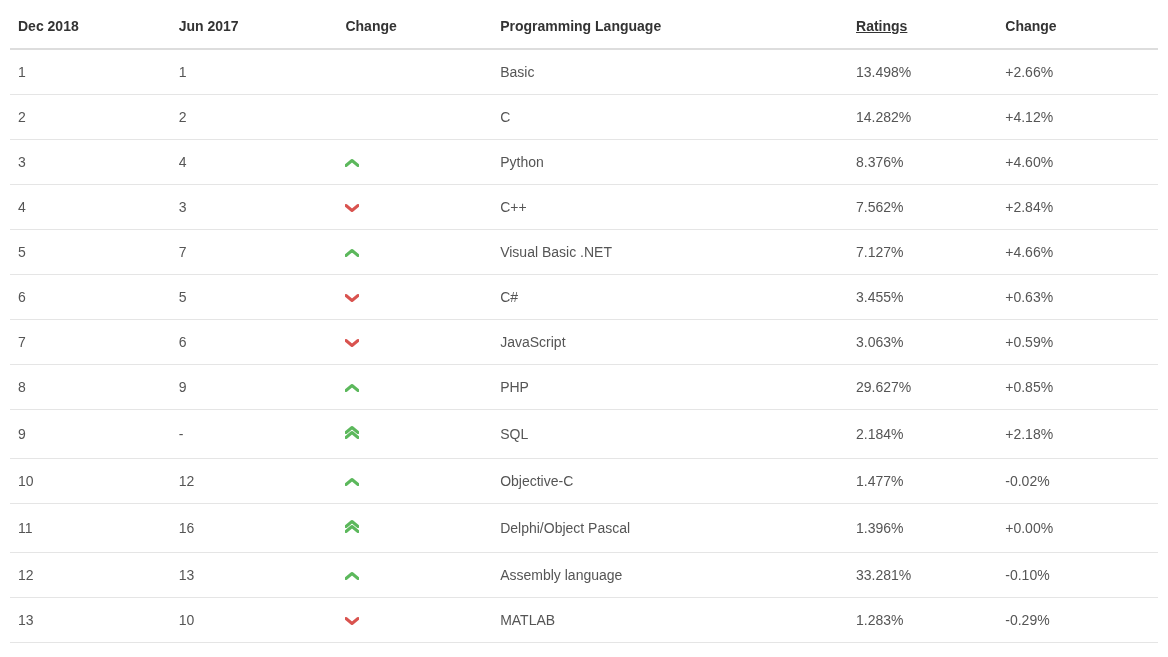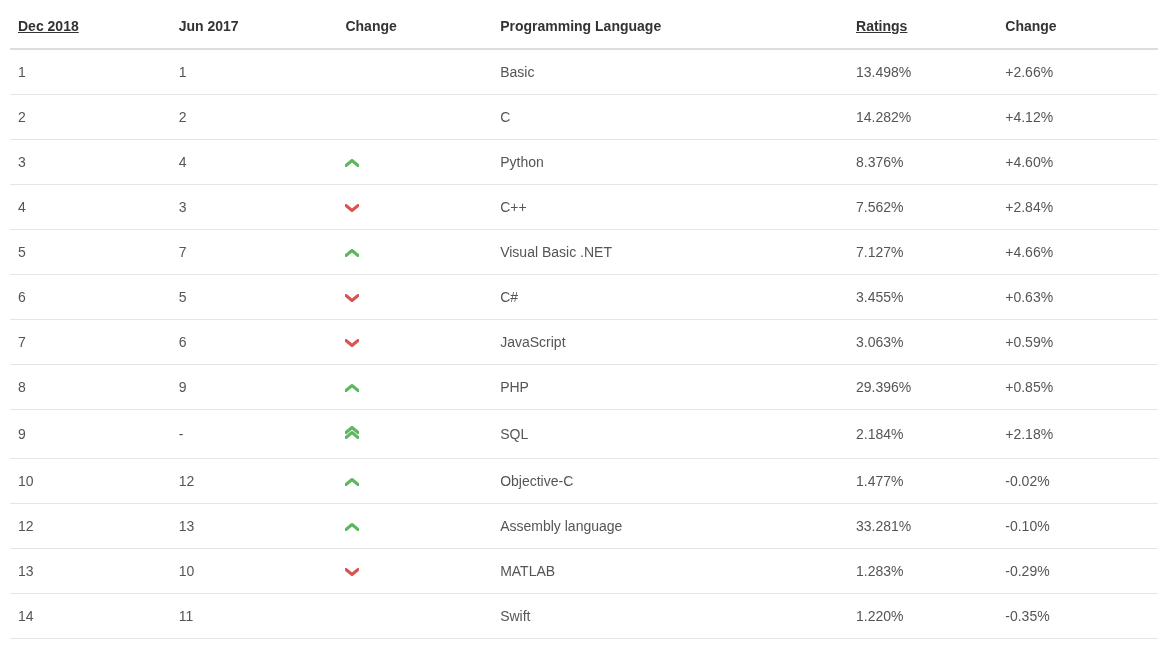--- a/index.html
+++ b/index.html
@@ -23,21 +23,21 @@
       color: #333;
       padding: 10px 8px 14px 8px;
       border-bottom: 2px solid #ddd;
     }
     tbody td {
       padding: 14px 8px;
       color: #555;
       border-bottom: 1px solid #e5e5e5;
       vertical-align: middle;
     }
-    .col-dec2018 { width: 14%; text-decoration: underline; }
+    .col-dec2018 { width: 14%; }
     .col-dec2017 { width: 14%; }
     .col-change-icon { width: 14%; text-align: left; padding-left: 14px; }
     .col-language { width: 31%; }
     .col-ratings { width: 13%; text-decoration: underline; }
     .col-change-pct { width: 14%; }
     .icon-cell { text-align: left; padding-left: 14px; }
     svg.arrow-icon {
       width: 14px;
       height: 12px;
       display: inline-block;
@@ -138,21 +138,21 @@
         <td>3.063%</td>
         <td>+0.59%</td>
       </tr>
       <tr>
         <td>8</td>
         <td>9</td>
         <td class="icon-cell"><span><svg viewBox="0 0 14 11" class="arrow-icon up">
               <path d="M1 8 L7 3 L13 8" fill="none" stroke-width="3" stroke-linecap="round" stroke-linejoin="round"></path>
             </svg></span></td>
         <td>PHP</td>
-        <td>29.396%</td>
+        <td>29.627%</td>
         <td>+0.85%</td>
       </tr>
       <tr>
         <td>9</td>
         <td>-</td>
         <td class="icon-cell"><span class="double-icon"><svg viewBox="0 0 14 11" class="arrow-icon up">
               <path d="M1 8 L7 3 L13 8" fill="none" stroke-width="3" stroke-linecap="round" stroke-linejoin="round"></path>
             </svg><svg viewBox="0 0 14 11" class="arrow-icon up">
               <path d="M1 8 L7 3 L13 8" fill="none" stroke-width="3" stroke-linecap="round" stroke-linejoin="round"></path>
             </svg></span></td>
@@ -162,20 +162,32 @@
       </tr>
       <tr>
         <td>10</td>
         <td>12</td>
         <td class="icon-cell"><span><svg viewBox="0 0 14 11" class="arrow-icon up">
               <path d="M1 8 L7 3 L13 8" fill="none" stroke-width="3" stroke-linecap="round" stroke-linejoin="round"></path>
             </svg></span></td>
         <td>Objective-C</td>
         <td>1.477%</td>
         <td>-0.02%</td>
+      </tr>
+      <tr>
+        <td>11</td>
+        <td>16</td>
+        <td class="icon-cell"><span class="double-icon"><svg viewBox="0 0 14 11" class="arrow-icon up">
+              <path d="M1 8 L7 3 L13 8" fill="none" stroke-width="3" stroke-linecap="round" stroke-linejoin="round"></path>
+            </svg><svg viewBox="0 0 14 11" class="arrow-icon up">
+              <path d="M1 8 L7 3 L13 8" fill="none" stroke-width="3" stroke-linecap="round" stroke-linejoin="round"></path>
+            </svg></span></td>
+        <td>Delphi/Object Pascal</td>
+        <td>1.396%</td>
+        <td>+0.00%</td>
       </tr>
       <tr>
         <td>12</td>
         <td>13</td>
         <td class="icon-cell"><span><svg viewBox="0 0 14 11" class="arrow-icon up">
               <path d="M1 8 L7 3 L13 8" fill="none" stroke-width="3" stroke-linecap="round" stroke-linejoin="round"></path>
             </svg></span></td>
         <td>Assembly language</td>
         <td>33.281%</td>
         <td>-0.10%</td>

